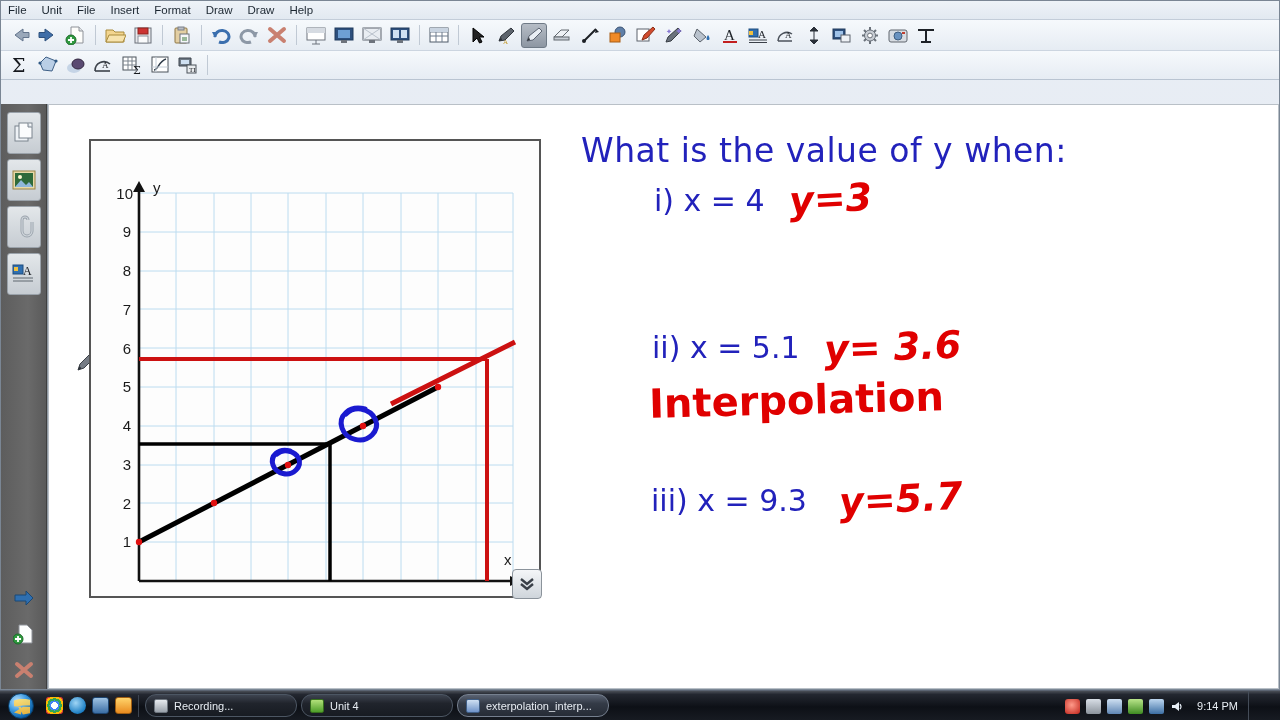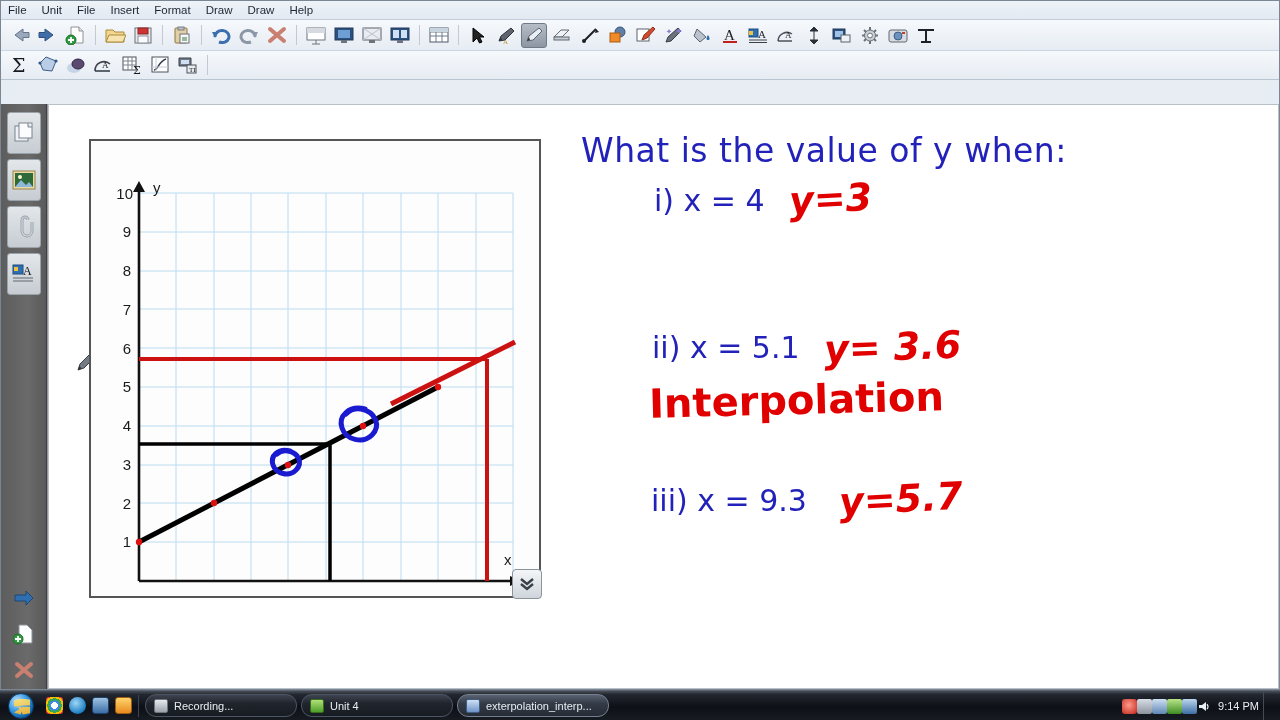--- a/index.html
+++ b/index.html
@@ -184,21 +184,21 @@
     background:linear-gradient(#3e4450,#20242c 40%,#171b22);
     border:1px solid #4c5663;
     display:flex; align-items:center; gap:6px; padding:0 8px;
     color:#e7ecf2; font-size:11px; white-space:nowrap; overflow:hidden;
   }
   .taskbtn.active {
     background:linear-gradient(#5a6373,#343b47 40%,#262c36);
     border-color:#76808f;
   }
   .tb-ico { width:14px; height:14px; border-radius:2px; flex:0 0 auto; }
-  .tray { position:absolute; right:0; top:0; height:30px; display:flex; align-items:center; gap:0; padding-right:8px; }
+  .tray { position:absolute; right:0; top:0; height:30px; display:flex; align-items:center; gap:6px; padding-right:23px; }
   .tray-ico { width:15px; height:15px; }
   .clock { color:#e9eef4; font-size:11px; margin-left:6px; white-space:nowrap; }
   .showdesk{ width:9px; height:30px; border-left:1px solid #444c58; margin-left:4px;}
 </style>
 </head>
 <body>
 
 <div id="app">
 
   <div class="window">

